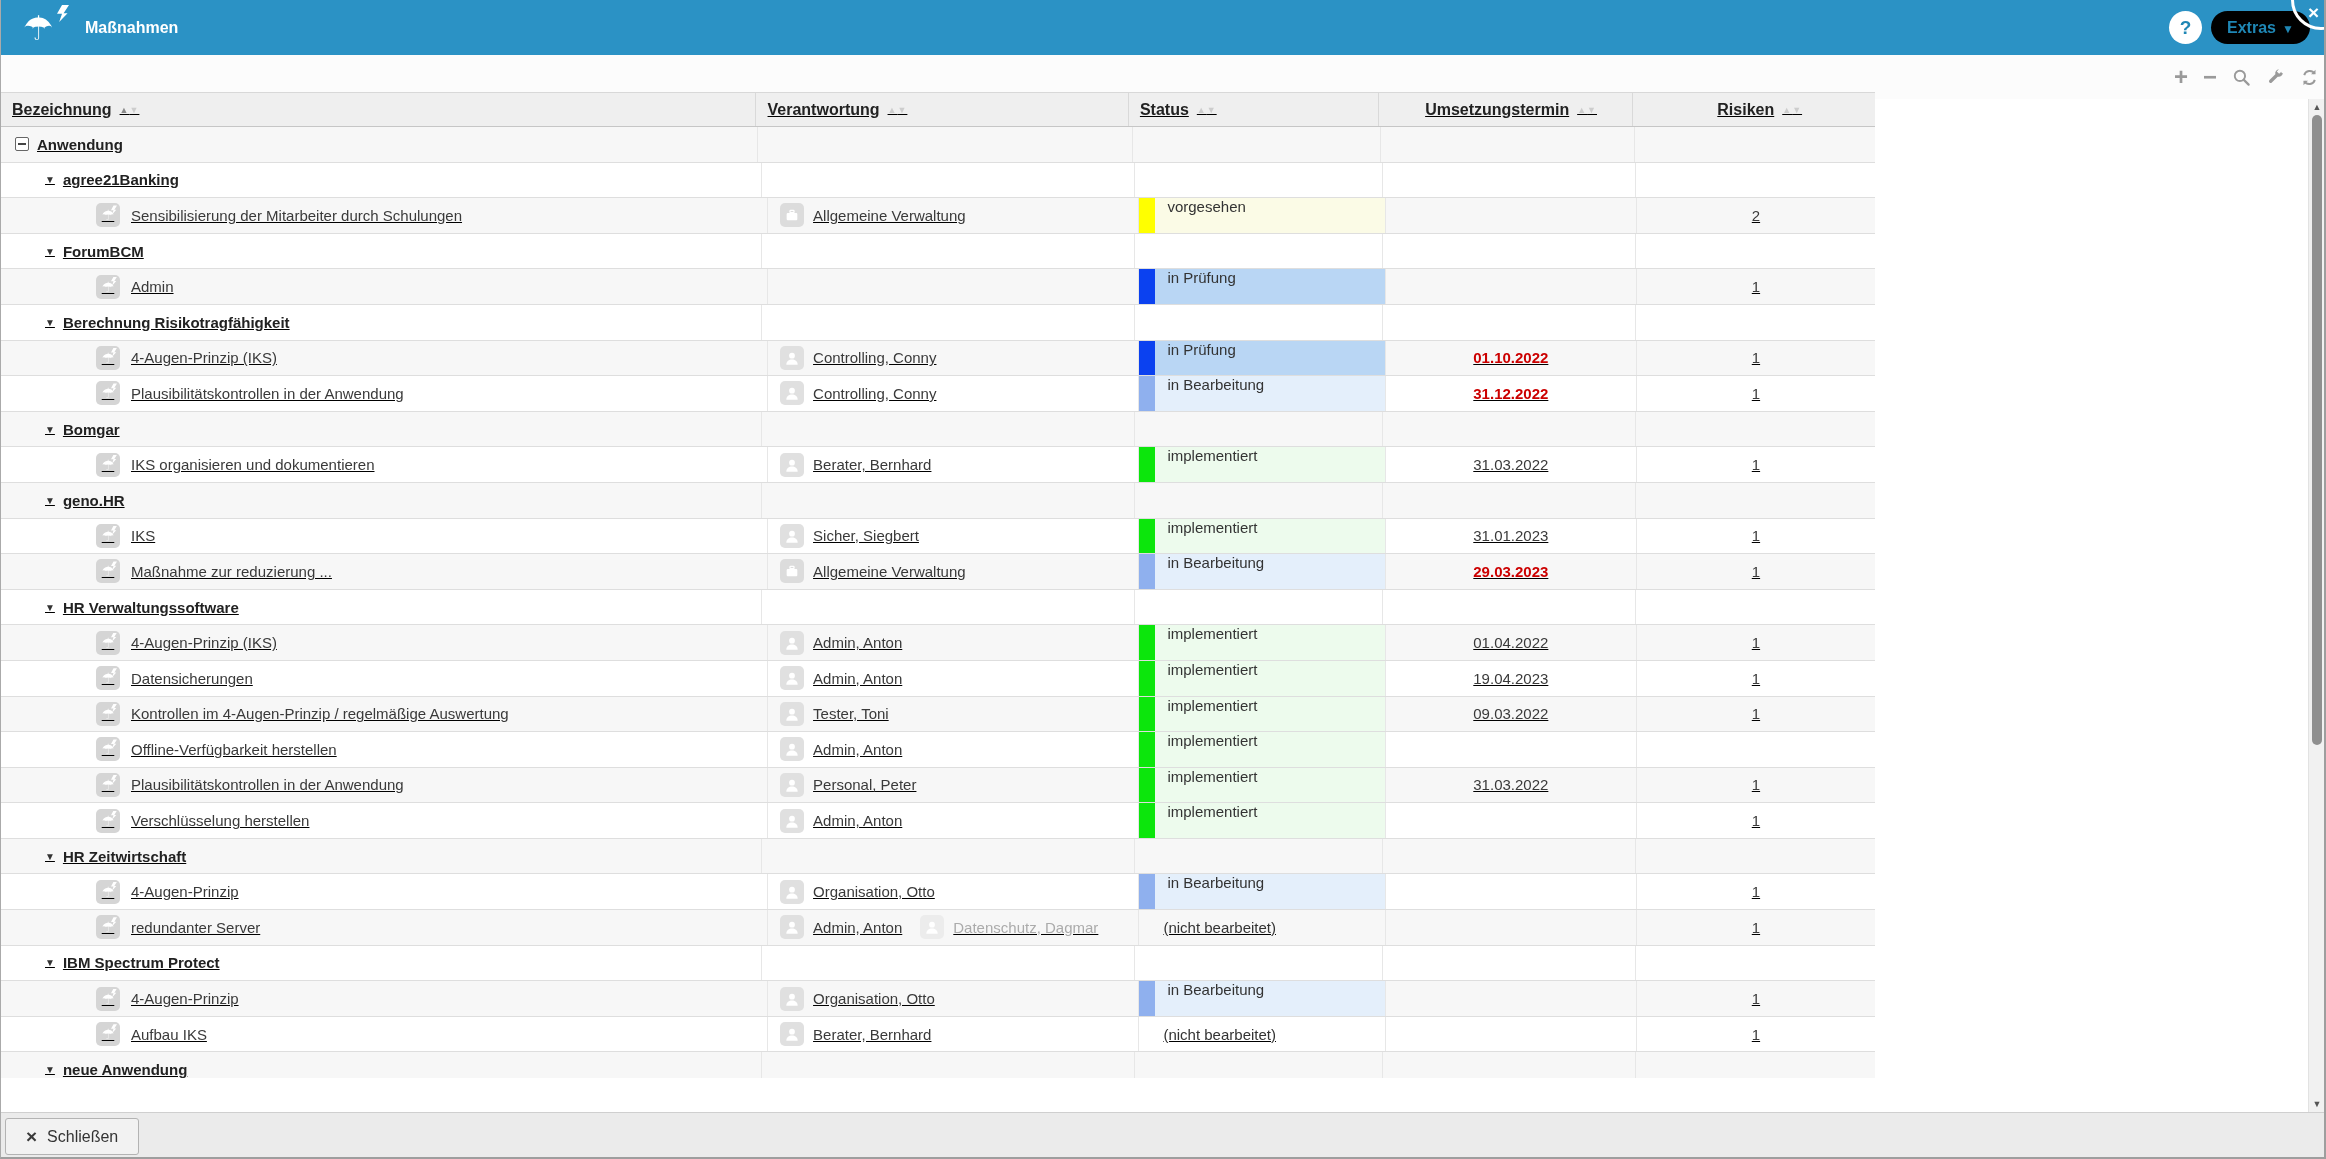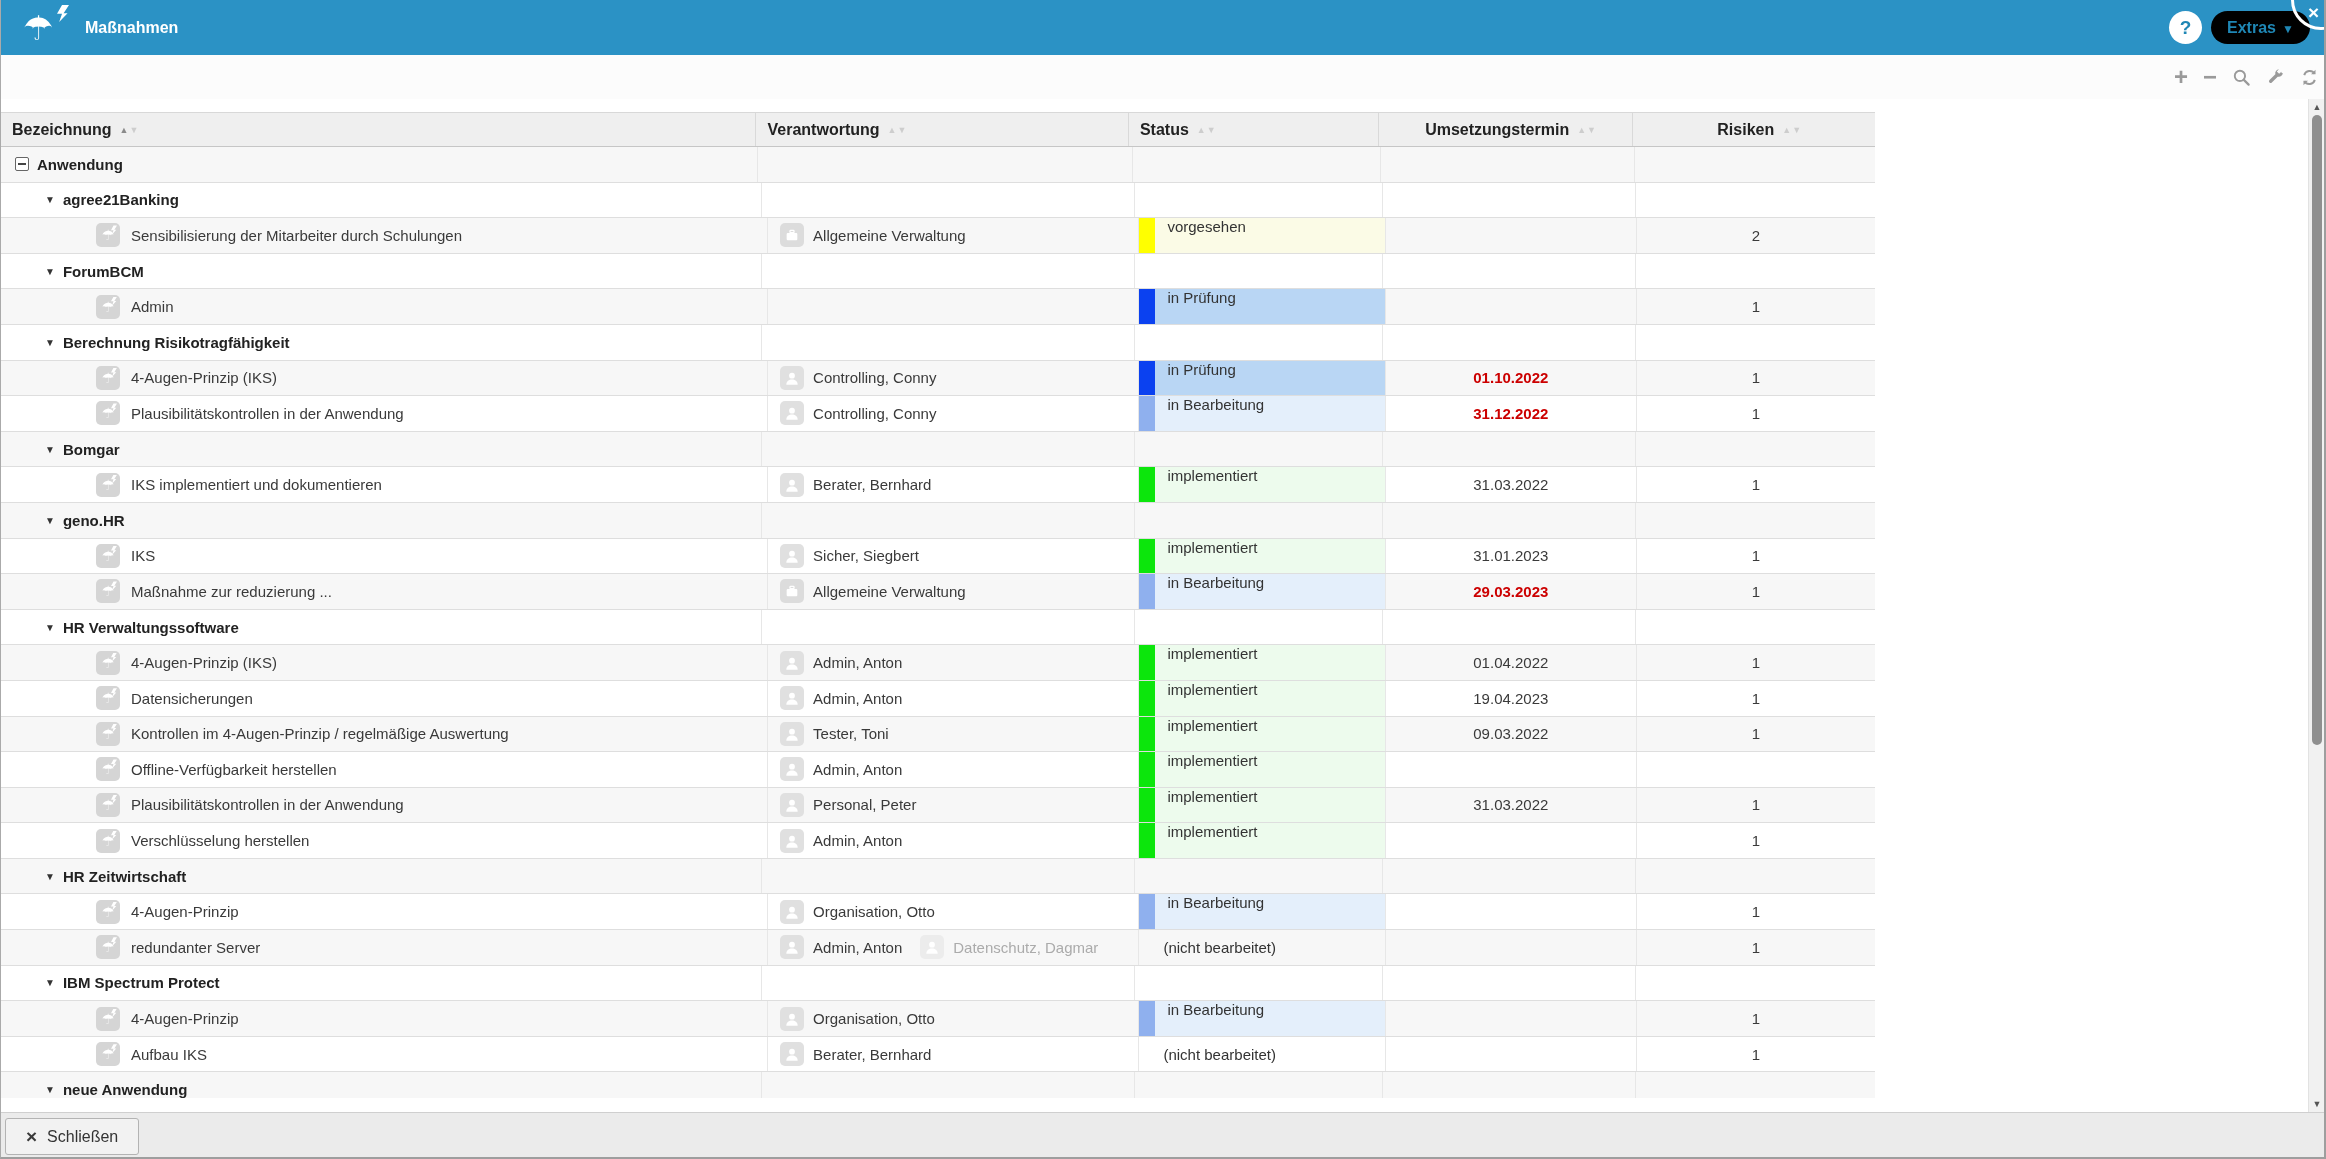--- a/index.html
+++ b/index.html
@@ -26,22 +26,22 @@
                   border-radius:50%; cursor:pointer; }
   .corner-close .x { position:absolute; left:14px; top:30px; color:#fff; font-size:19px; font-weight:bold; line-height:19px; }
 
   
   .toolstrip { position:absolute; left:0; top:55px; width:2326px; height:44px; background:#fcfcfc; }
   .tools { position:absolute; right:8px; top:0; height:44px; display:flex; align-items:center; gap:15px; }
   .tool { color:#9a9a9a; cursor:pointer; display:flex; align-items:center; }
   .tool.txt { font-size:24px; font-weight:bold; line-height:20px; }
 
   
-  .grid { position:absolute; left:0; top:112px; width:1874px; height:986px; overflow:hidden;
-          border-top:1px solid #d8d8d8; }
+  .grid { position:absolute; left:0; top:92px; width:1874px; height:986px; overflow:hidden;
+          border-top:1px solid #d8d8d8;text-decoration:underline; }
   .thead { display:flex; height:34px; background:#efefef; border-bottom:1px solid #c6c6c6; }
   .th { display:flex; align-items:center; padding-left:11px; font-size:16px; font-weight:bold; color:#222;
         border-right:1px solid #d9d9d9; cursor:pointer; }
   .th:last-child { border-right:none; }
   .sort { display:inline-flex; margin-left:8px; font-size:9px; letter-spacing:1px; }
   .sort .up { color:#8a8a8a; } .sort .dn { color:#cdcdcd; } .sort.idle .up { color:#cdcdcd; }
 
   .c-bez{width:933px} .c-ver{width:460px} .c-sta{width:307px} .c-ter{width:313px} .c-ris{width:297px}
 
   .row { display:flex; height:35.6px; border-bottom:1px solid #dedede; background:#fff; cursor:pointer; }
@@ -329,21 +329,21 @@
             <div class="lbl b">Bomgar</div>
           </div>
           <div class="cell c-ver"></div>
           <div class="cell c-sta"></div>
           <div class="cell c-ter"></div>
           <div class="cell c-ris"></div>
         </div>
         <div class="row">
           <div class="cell c-bez pad2">
             <div class="micon"><span class="umb">☂</span><span class="bolt"></span></div>
-            <div class="lbl">IKS implementiert und dokumentieren</div>
+            <div class="lbl">IKS organisieren und dokumentieren</div>
           </div>
           <div class="cell c-ver">
             <div class="chip">
               <div class="aicon person">
                 <svg width="16" height="16" viewBox="0 0 24 24">
                   <circle cx="12" cy="8.5" r="4.3" fill="#fff"></circle>
                   <path d="M3.5 22c0-5 4.2-7.6 8.5-7.6s8.5 2.6 8.5 7.6z" fill="#fff"></path>
                 </svg>
               </div>
               <div class="nm">Berater, Bernhard</div>

